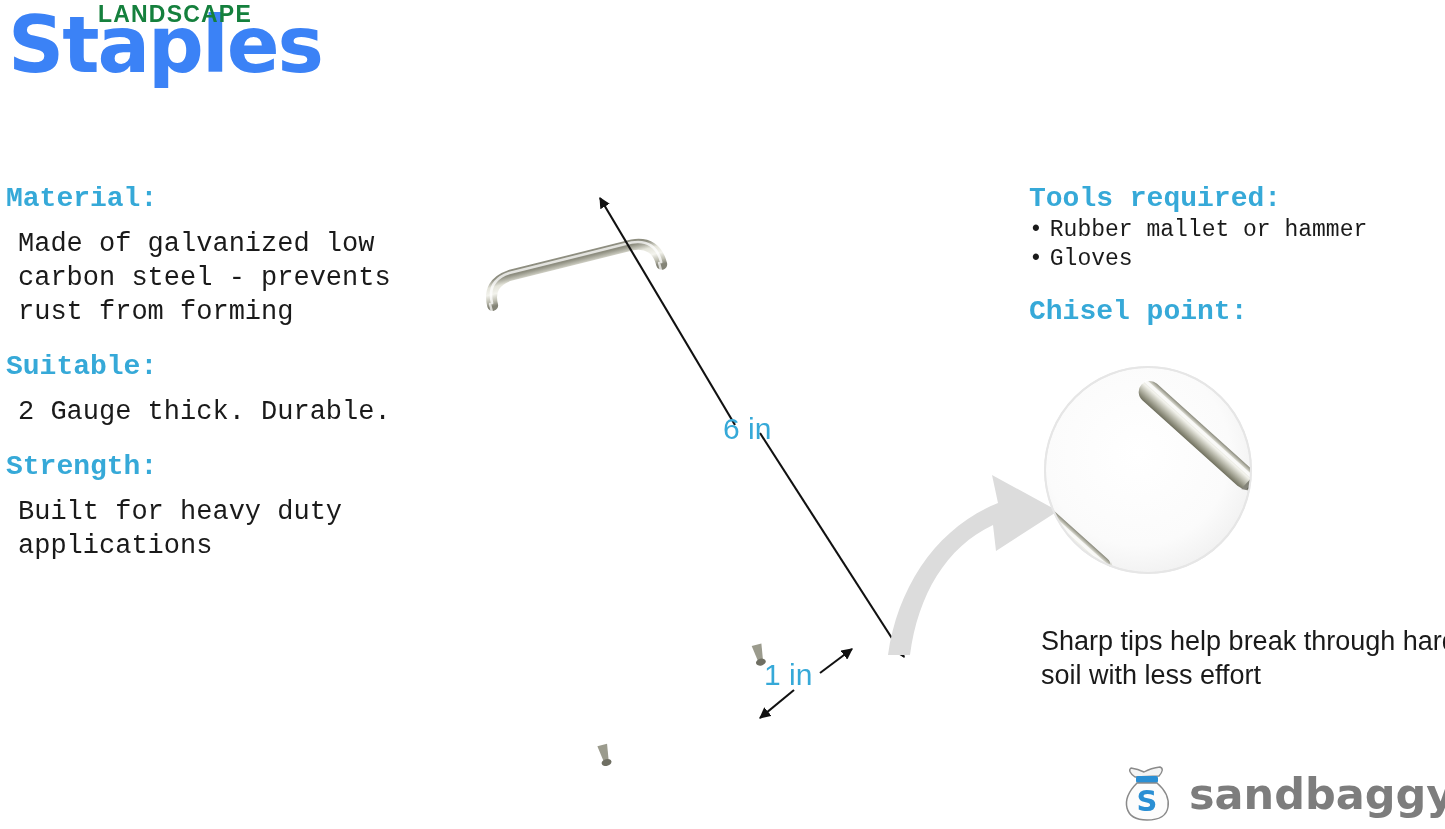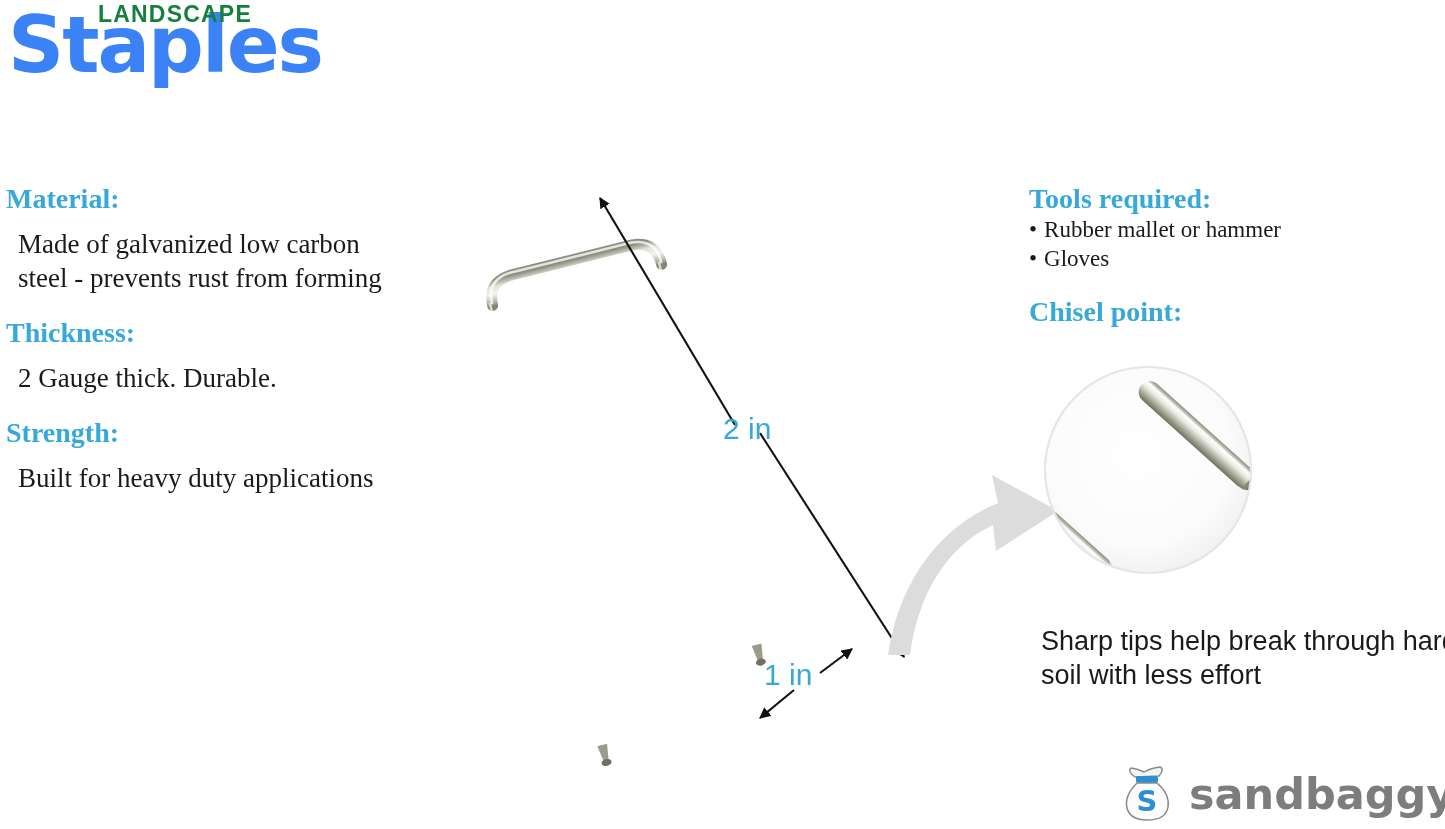--- a/index.html
+++ b/index.html
@@ -46,21 +46,21 @@
     font-weight: 700;
     color: #3b82f6;
     letter-spacing: -2px;
     line-height: 1;
     font-family: "DejaVu Sans", sans-serif;
   }
 
   
   .spec-col {
     position: absolute;
-    font-family: Liberation Serif, serif;
+    font-family: Liberation Mono, monospace;
   }
   #left-col { left: 6px; top: 182px; width: 420px; }
   #right-col { left: 1029px; top: 182px; width: 412px; }
 
   .spec-group { margin-bottom: 21px; }
   .spec-heading {
     color: #36a9d8;
     font-size: 28px;
     font-weight: 700;
     line-height: 1.18;
@@ -154,21 +154,21 @@
   </div>
 
   <div id="left-col" class="spec-col">
 
     <div class="spec-group">
       <p class="spec-heading">Material:</p>
       <p class="spec-body">Made of galvanized low carbon steel - prevents rust from forming</p>
     </div>
 
     <div class="spec-group">
-      <p class="spec-heading">Thickness:</p>
+      <p class="spec-heading">Suitable:</p>
       <p class="spec-body">2 Gauge thick. Durable.</p>
     </div>
 
 
     <div class="spec-group">
       <p class="spec-heading">Strength:</p>
       <p class="spec-body">Built for heavy duty applications</p>
     </div>
 
   </div>
@@ -256,21 +256,21 @@
   <svg style="position:absolute;left:720px;top:630px;width:190px;height:120px;pointer-events:none" viewBox="0 0 190 120" xmlns="http://www.w3.org/2000/svg">
     <defs>
       <marker id="arrowBlack2" viewBox="0 0 10 10" refX="9" refY="5" markerWidth="5.4" markerHeight="5.4" orient="auto-start-reverse">
         <path d="M 0 0 L 10 5 L 0 10 z" fill="#111111"></path>
       </marker>
     </defs>
     <line x1="74" y1="60" x2="40" y2="88" stroke="#111111" stroke-width="2.1" marker-end="url(#arrowBlack2)"></line>
     <line x1="100" y1="43" x2="132" y2="19" stroke="#111111" stroke-width="2.1" marker-end="url(#arrowBlack2)"></line>
   </svg>
 
-  <div class="dim-label" id="dim-6in">2 in</div>
+  <div class="dim-label" id="dim-6in">6 in</div>
   <div class="dim-label" id="dim-1in">1 in</div>
 
   <div id="callout-arrow">
     <svg width="200" height="205" viewBox="0 0 200 205" xmlns="http://www.w3.org/2000/svg">
       <path d="M 8 200
                C 18 130, 58 72, 118 48
                L 112 20
                L 178 56
                L 116 96
                L 113 70

